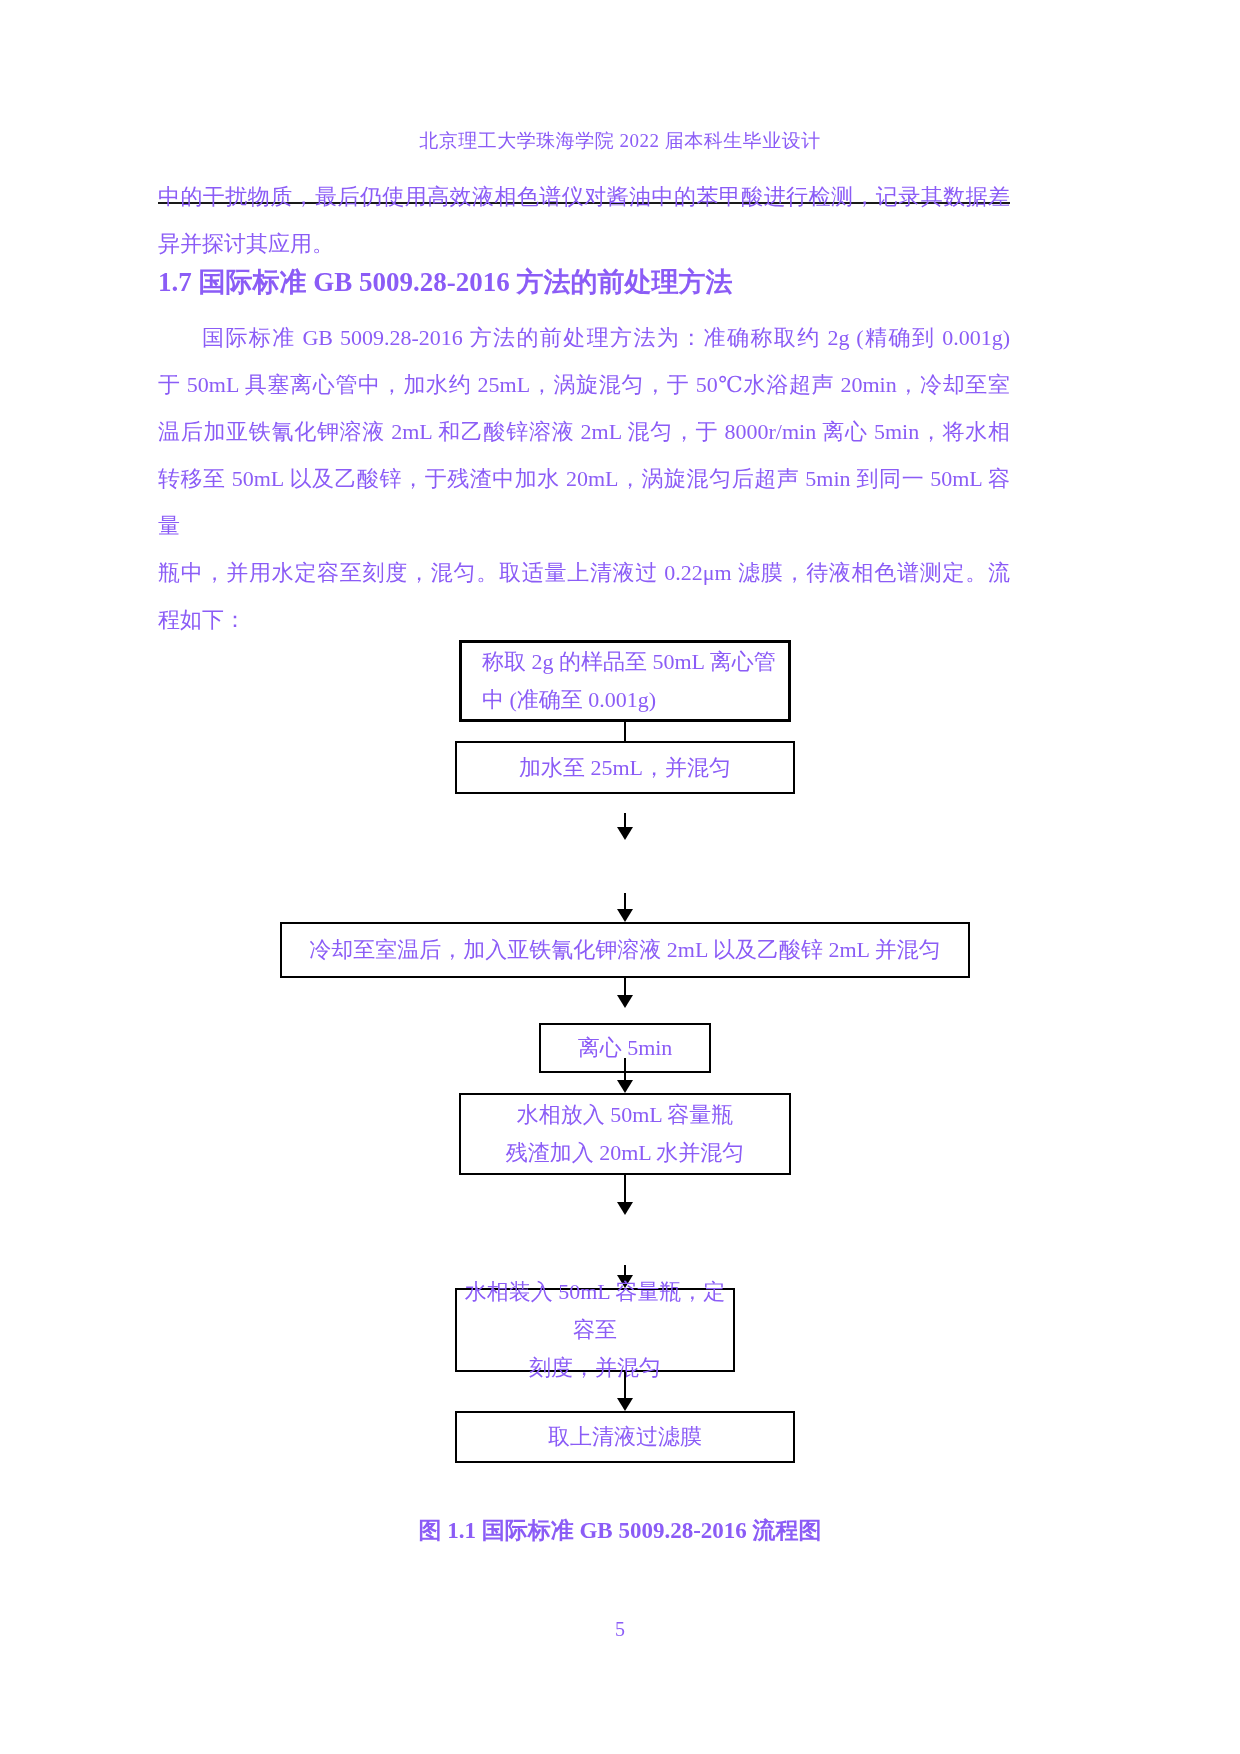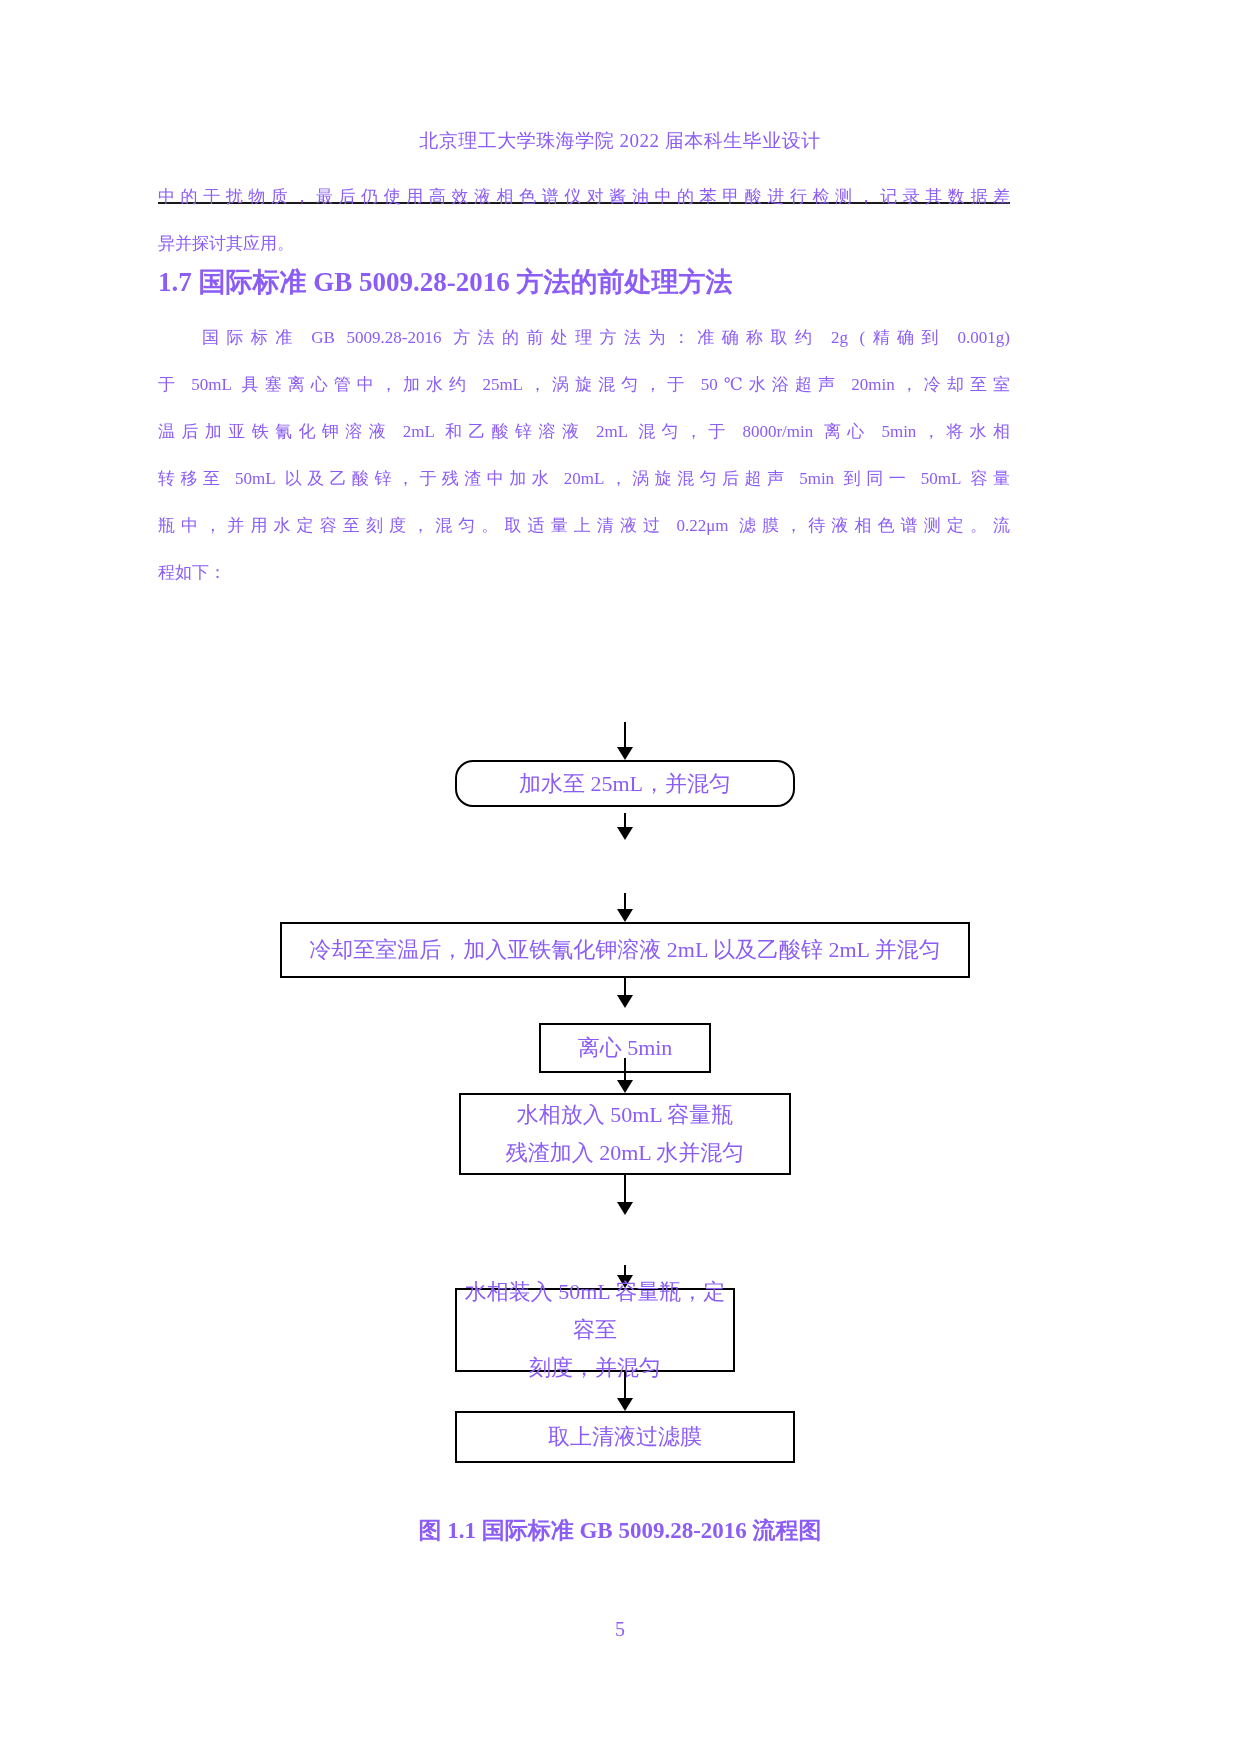--- a/index.html
+++ b/index.html
@@ -20,21 +20,21 @@
     font-size: 19px;
     letter-spacing: 0.5px;
   }
   .header-divider {
     position: absolute;
     top: 202px; left: 158px; width: 852px;
     border-top: 2px solid #1a1a1a;
   }
   
   .text-col { position: absolute; left: 158px; width: 852px; }
-  .para { font-size: 17px; line-height: 47px; }
+  .para { font-size: 22px; line-height: 47px; }
   .para-line { text-align: justify; text-align-last: justify; }
   .para-line:last-child { text-align-last: left; }
   .para-intro { top: 173px; }
   .section-heading {
     position: absolute;
     top: 262px; left: 158px; width: 900px;
     font-size: 27px;
     font-weight: bold;
     line-height: 40px;
   }
@@ -47,21 +47,21 @@
     box-sizing: border-box;
     font-size: 22px;
     display: flex;
     flex-direction: column;
     justify-content: center;
     background: #fff;
   }
   .flow-box .line { text-align: center; line-height: 38px; }
   .box-1 { left: 459px; top: 640px;  width: 332px; height: 82px; border-width: 3px; }
   .box-1 .line { text-align: left; padding-left: 20px; }
-  .box-2 { left: 455px; top: 760px;  width: 340px; height: 47px; border-radius: 18px; }
+  .box-2 { left: 455px; top: 741px;  width: 340px; height: 53px; }
   .box-3 { left: 455px; top: 840px;  width: 340px; height: 53px; }
   .box-4 { left: 280px; top: 922px;  width: 690px; height: 56px; }
   .box-5 { left: 539px; top: 1008px; width: 172px; height: 50px; margin-top: 15px; }
   .box-6 { left: 459px; top: 1093px; width: 332px; height: 82px; }
   .box-7 { left: 457px; top: 1215px; width: 336px; height: 50px; }
   .box-8 { left: 455px; top: 1288px; width: 280px; height: 84px; }
   .box-9 { left: 455px; top: 1411px; width: 340px; height: 52px; }
   .flow-arrow {
     position: absolute;
     left: 611px; width: 28px;
@@ -114,20 +114,24 @@
 
   <div class="text-col para para-method">
       <div class="para-line">国际标准 GB 5009.28-2016 方法的前处理方法为：准确称取约 2g (精确到 0.001g)</div>
       <div class="para-line">于 50mL 具塞离心管中，加水约 25mL，涡旋混匀，于 50℃水浴超声 20min，冷却至室</div>
       <div class="para-line">温后加亚铁氰化钾溶液 2mL 和乙酸锌溶液 2mL 混匀，于 8000r/min 离心 5min，将水相</div>
       <div class="para-line">转移至 50mL 以及乙酸锌，于残渣中加水 20mL，涡旋混匀后超声 5min 到同一 50mL 容量</div>
       <div class="para-line">瓶中，并用水定容至刻度，混匀。取适量上清液过 0.22μm 滤膜，待液相色谱测定。流</div>
       <div class="para-line">程如下：</div>
     </div>
 
+  <div class="flow-box box-1">
+    <div class="line">称取 2g 的样品至 50mL 离心管</div>
+    <div class="line">中 (准确至 0.001g)</div>
+  </div>
 
   <div class="flow-arrow arr-1">
     <div class="arrow-line"></div>
     <div class="arrow-head"></div>
   </div>
 
   <div class="flow-box box-2">
     <div class="line">加水至 25mL，并混匀</div>
   </div>
 

